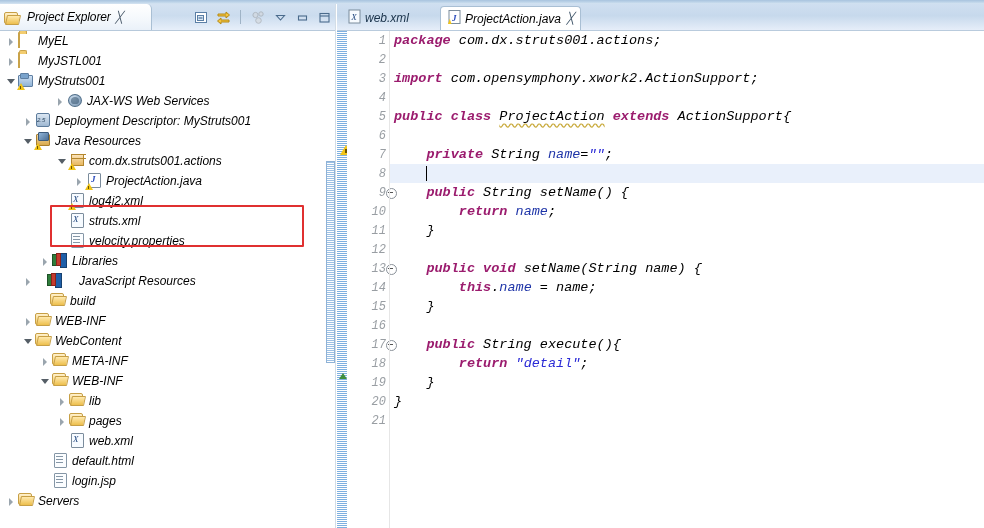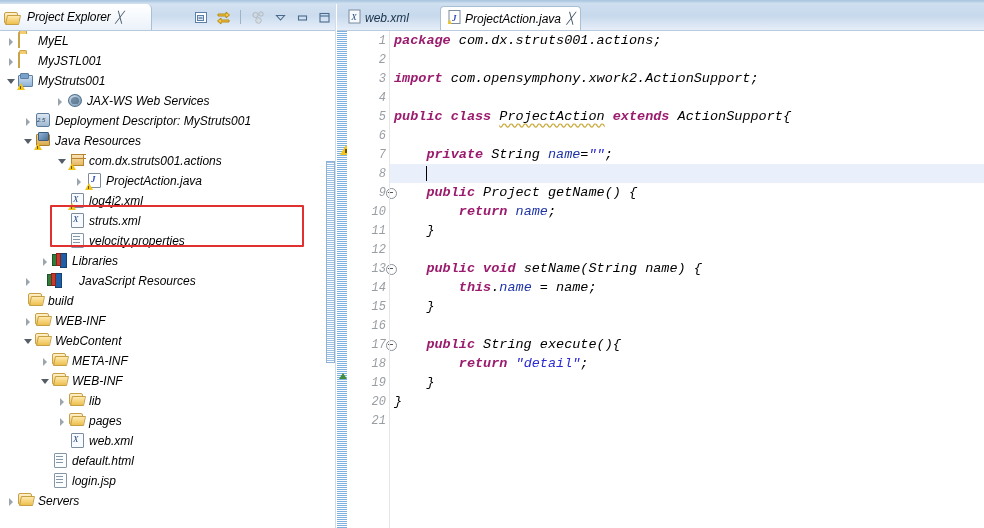--- a/index.html
+++ b/index.html
@@ -280,21 +280,21 @@
           <div class="row" style="padding-left: 40px;">
             <span class="arrow collapsed"></span>
             <span class="ico"><span class="ic-lib"></span></span>
             <span class="lbl">Libraries</span>
           </div>
           <div class="row" style="padding-left: 23px; gap: 12px;">
             <span class="arrow collapsed"></span>
             <span class="ico"><span class="ic-lib"></span></span>
             <span class="lbl">JavaScript Resources</span>
           </div>
-          <div class="row" style="padding-left: 16px;">
+          <div class="row" style="padding-left: 38px;">
             <span class="arrow none"></span>
             <span class="ico"><span class="ic-folder-open"></span></span>
             <span class="lbl">build</span>
           </div>
           <div class="row" style="padding-left: 23px;">
             <span class="arrow collapsed"></span>
             <span class="ico"><span class="ic-folder-open"></span></span>
             <span class="lbl">WEB-INF</span>
           </div>
           <div class="row" style="padding-left: 23px;">
@@ -458,21 +458,21 @@
       <div class="gut-sep"></div>
       <div class="code" id="code-host">
           <div class="cline"><span class="kw">package</span><span class="plain"> com.dx.struts001.actions;</span></div>
           <div class="cline"></div>
           <div class="cline"><span class="kw">import</span><span class="plain"> com.opensymphony.xwork2.ActionSupport;</span></div>
           <div class="cline"></div>
           <div class="cline"><span class="kw">public class</span><span class="plain"> </span><span class="plain cls-warn">ProjectAction</span><span class="plain"> </span><span class="kw">extends</span><span class="plain"> ActionSupport{</span></div>
           <div class="cline"></div>
           <div class="cline"><span class="plain">    </span><span class="kw">private</span><span class="plain"> String </span><span class="fld">name</span><span class="plain">=</span><span class="str">""</span><span class="plain">;</span></div>
           <div class="cline current"><span class="caret"></span></div>
-          <div class="cline"><span class="plain">    </span><span class="kw">public</span><span class="plain"> Project getName() {</span></div>
+          <div class="cline"><span class="plain">    </span><span class="kw">public</span><span class="plain"> String setName() {</span></div>
           <div class="cline"><span class="plain">        </span><span class="kw">return</span><span class="plain"> </span><span class="fld">name</span><span class="plain">;</span></div>
           <div class="cline"><span class="plain">    }</span></div>
           <div class="cline"></div>
           <div class="cline"><span class="plain">    </span><span class="kw">public void</span><span class="plain"> setName(String name) {</span></div>
           <div class="cline"><span class="plain">        </span><span class="kw">this</span><span class="plain">.</span><span class="fld">name</span><span class="plain"> = name;</span></div>
           <div class="cline"><span class="plain">    }</span></div>
           <div class="cline"></div>
           <div class="cline"><span class="plain">    </span><span class="kw">public</span><span class="plain"> String execute(){</span></div>
           <div class="cline"><span class="plain">        </span><span class="kw">return</span><span class="plain"> </span><span class="str">"detail"</span><span class="plain">;</span></div>
           <div class="cline"><span class="plain">    }</span></div>

